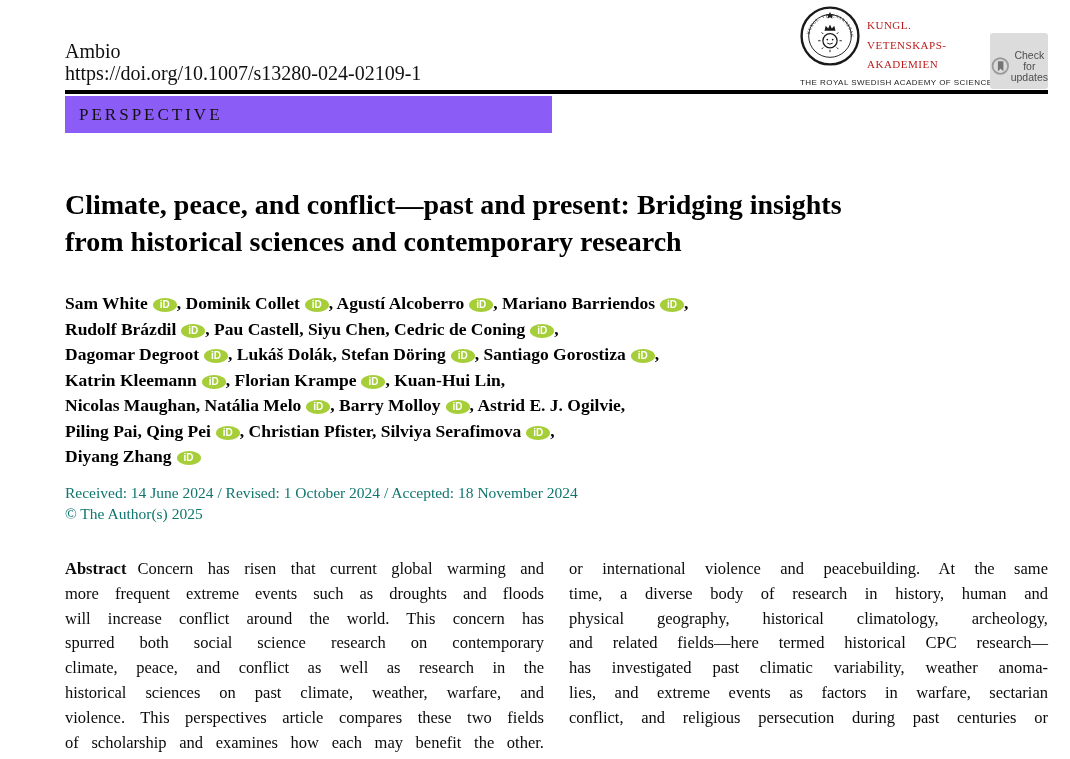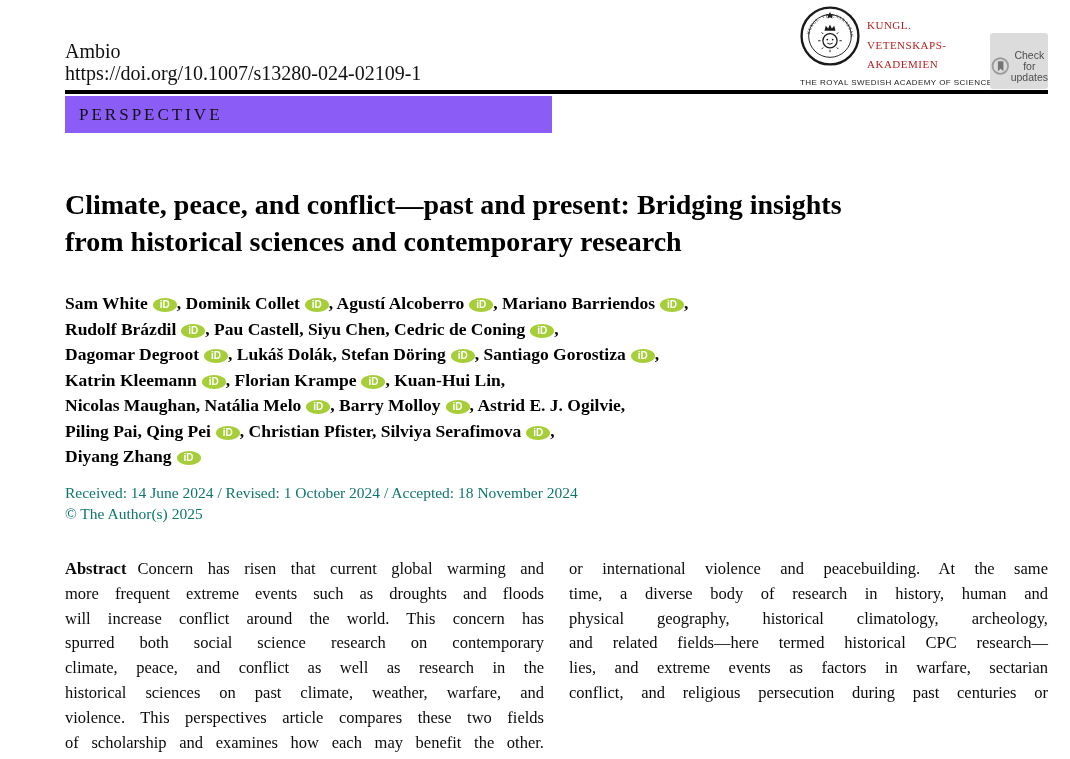--- a/index.html
+++ b/index.html
@@ -131,18 +131,19 @@
         <div class="jline">climate, peace, and conflict as well as research in the</div>
         <div class="jline">historical sciences on past climate, weather, warfare, and</div>
         <div class="jline">violence. This perspectives article compares these two fields</div>
         <div class="jline">of scholarship and examines how each may benefit the other.</div>
       </div>
     <div class="col">
         <div class="jline">or international violence and peacebuilding. At the same</div>
         <div class="jline">time, a diverse body of research in history, human and</div>
         <div class="jline">physical geography, historical climatology, archeology,</div>
         <div class="jline">and related fields—here termed historical CPC research—</div>
+        <div class="jline">has investigated past climatic variability, weather anoma-</div>
         <div class="jline">lies, and extreme events as factors in warfare, sectarian</div>
         <div class="jline">conflict, and religious persecution during past centuries or</div>
       </div>
   </div>
 
 </div>
 
 </body></html>

